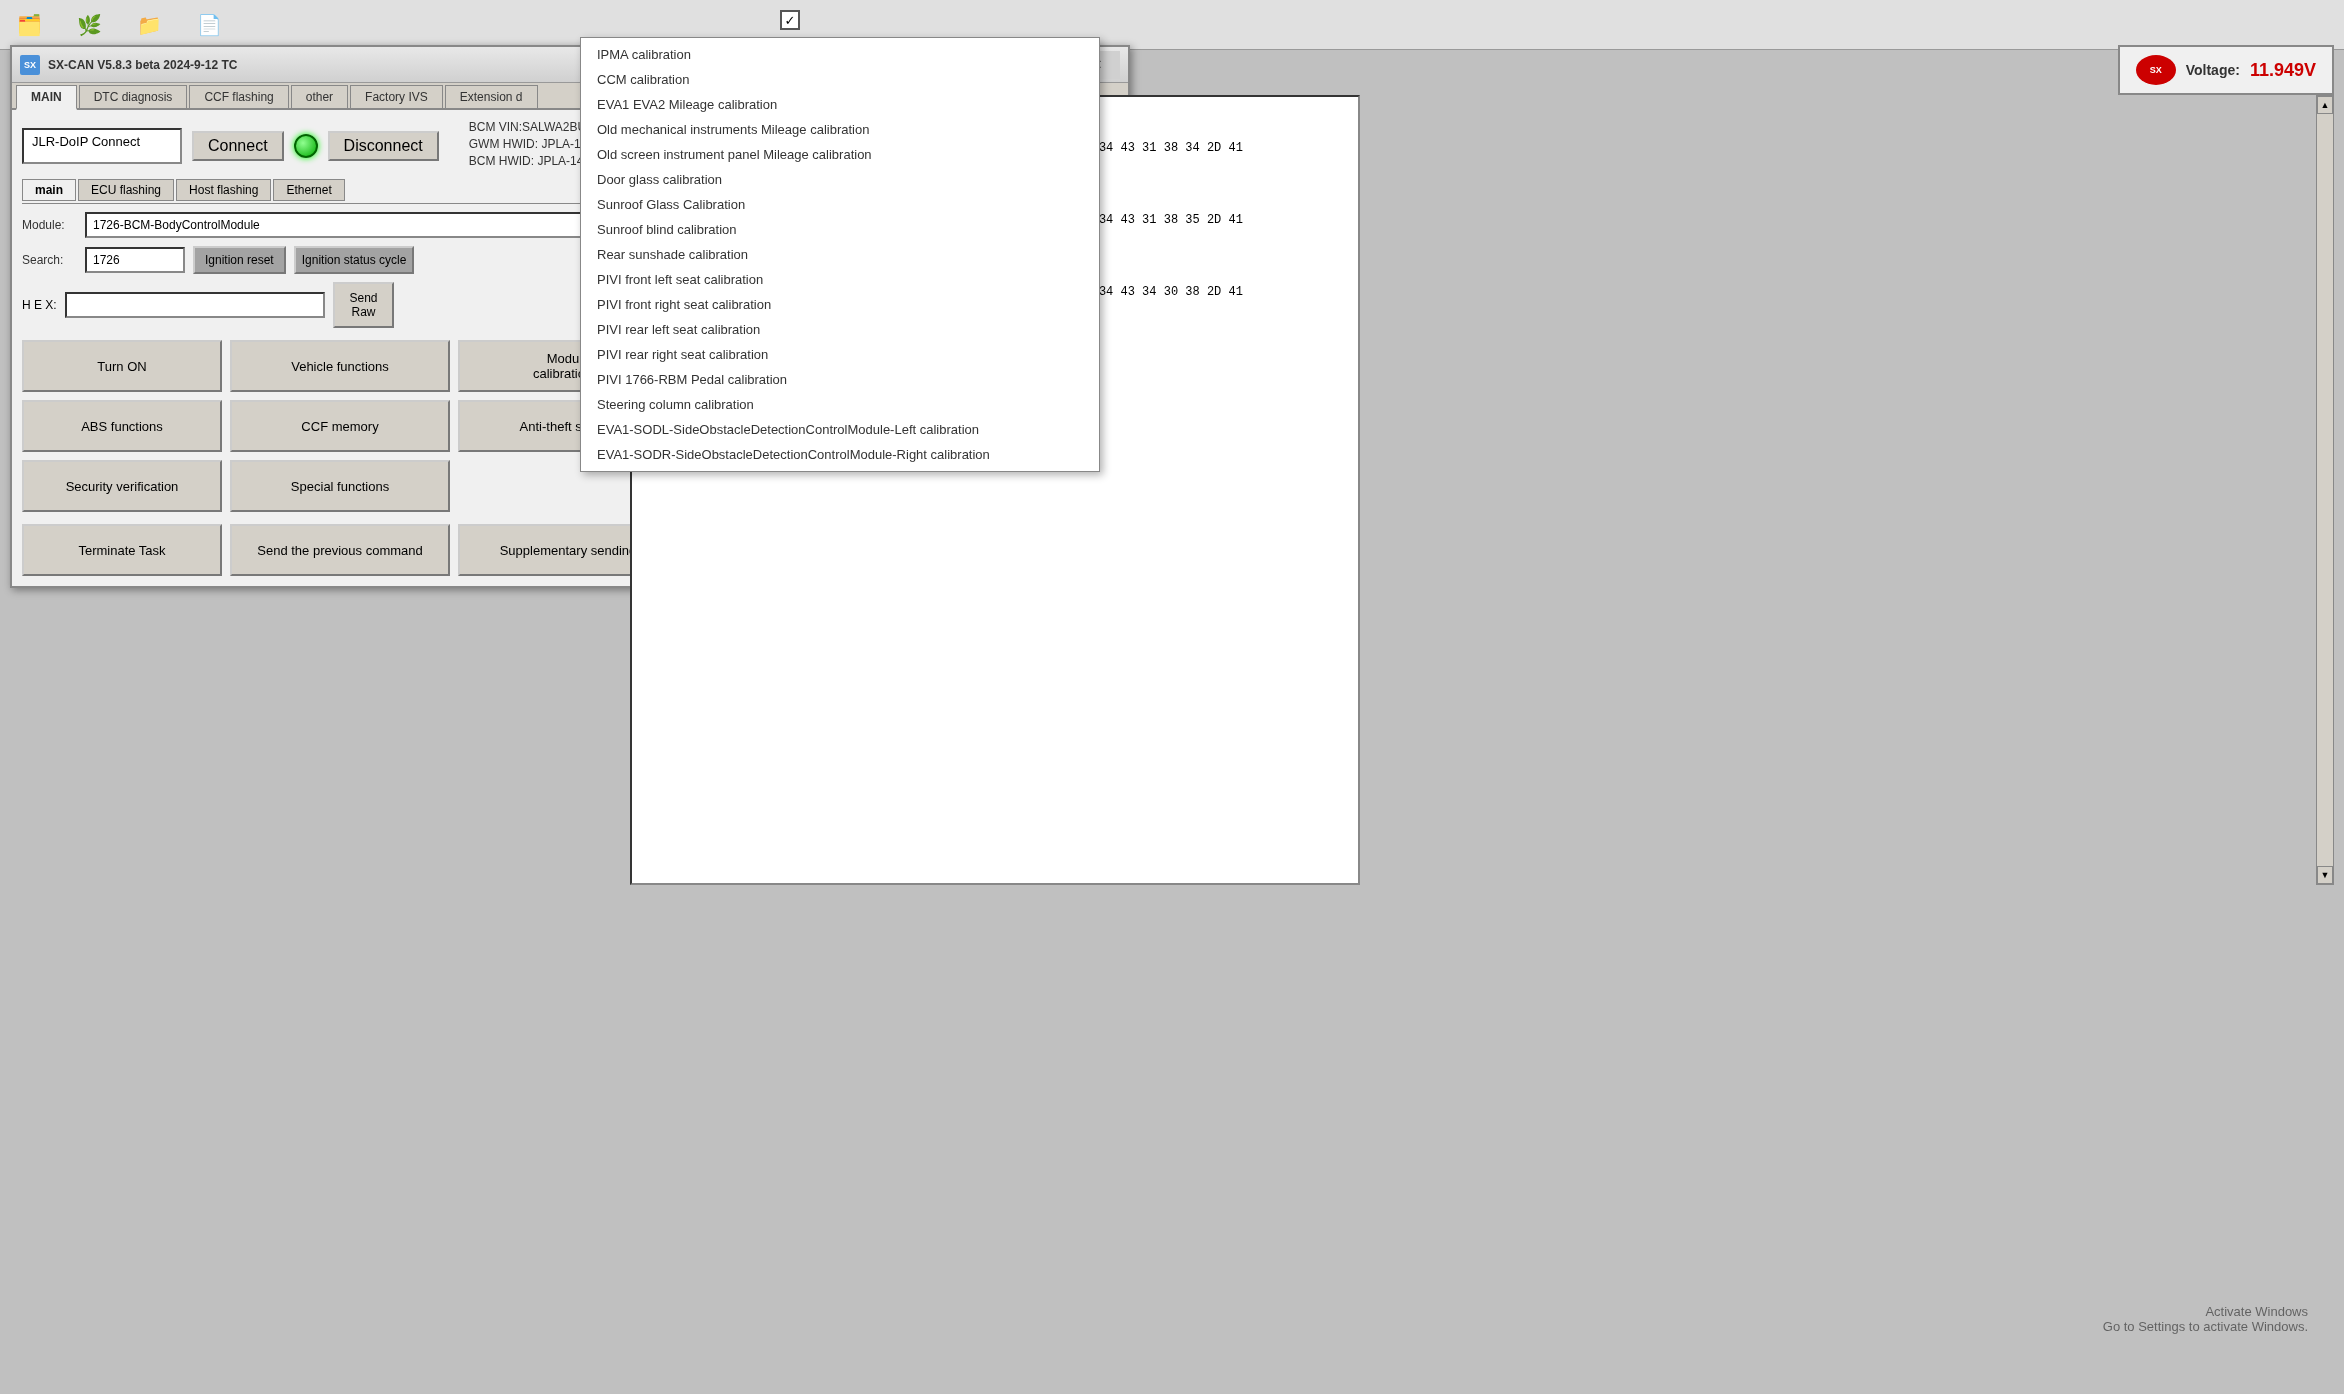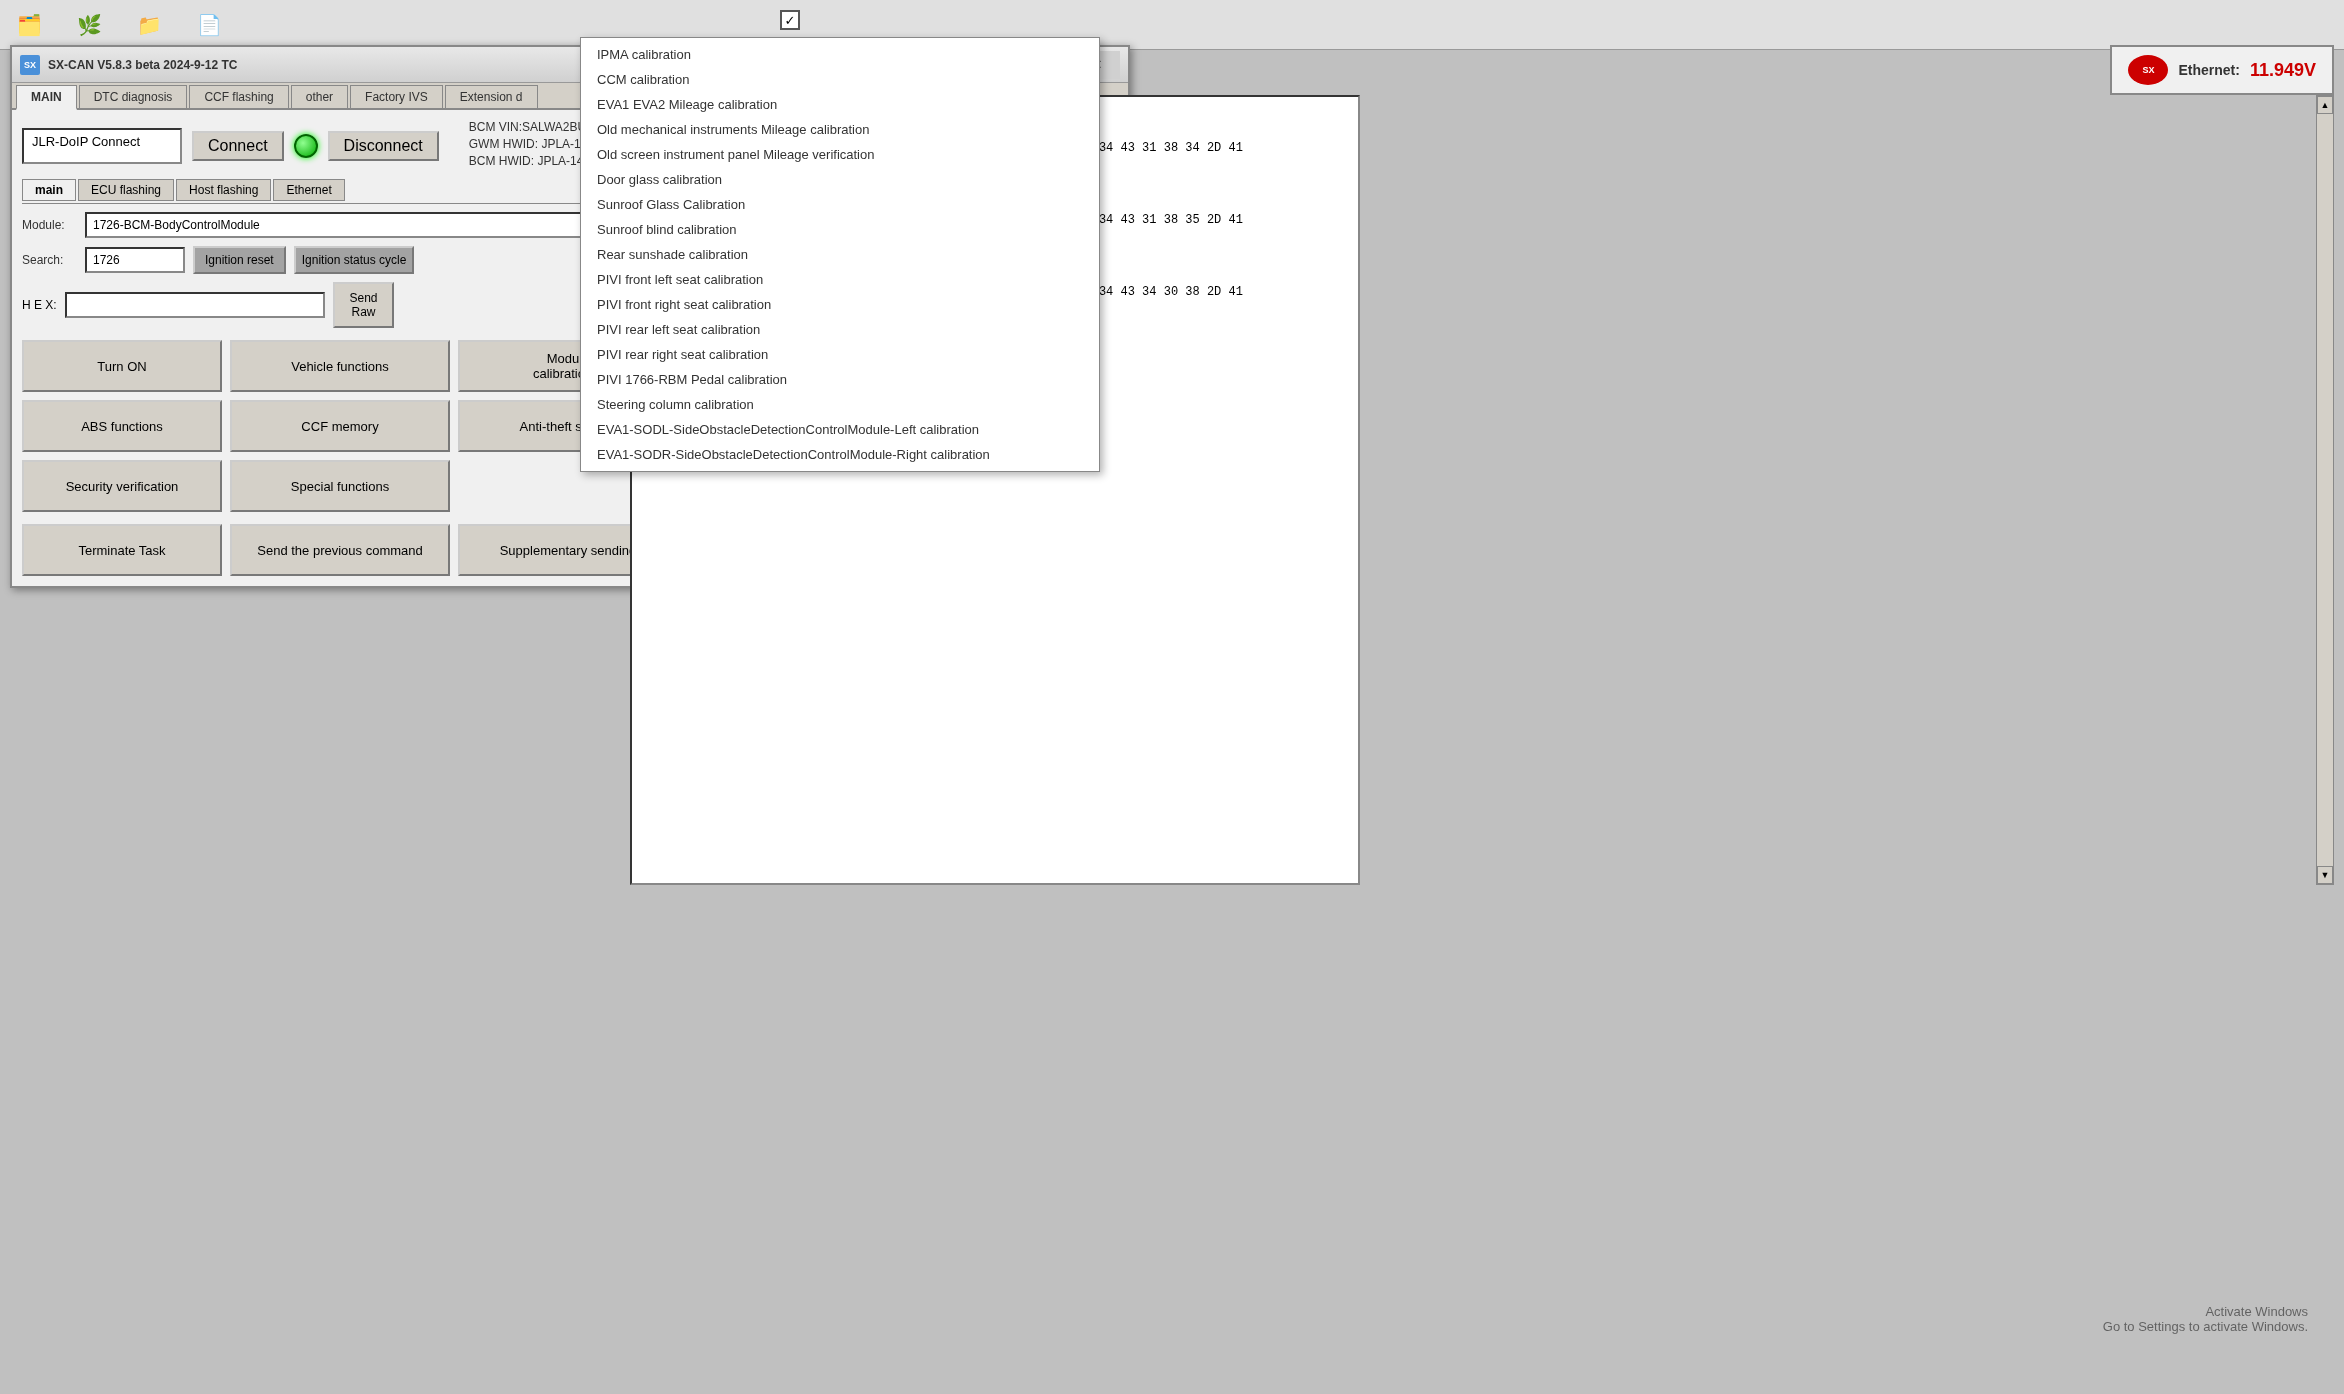--- a/index.html
+++ b/index.html
@@ -492,21 +492,21 @@
       <button class="func-btn">Terminate Task</button>
       <button class="func-btn">Send the previous command</button>
       <button class="func-btn">Supplementary sending</button>
     </div>
 
   </div>
 </div>
 
 <div class="voltage-panel">
   <div class="sx-logo">SX</div>
-  <span class="voltage-label">Ethernet:</span>
+  <span class="voltage-label">Voltage:</span>
   <span class="voltage-value">11.949V</span>
 </div>
 
 <div class="log-panel" id="log-panel">
     <div class="log-line normal">2024-09-14 12:24:50:320&lt;&lt;JPLA-14C256-BD</div>
     <div class="log-line blue">2024-09-14 12:24:50:851&gt;&gt;0E 80 17 26 22 F1 88</div>
     <div class="log-line normal">2024-09-14 12:24:50:909&lt;&lt;17 26 0E 80 62 F1 88 4C 50 4C 41 2D 31 34 43 31 38 34 2D 41</div>
     <div class="log-line normal">45 00 00 00 00 00 00 00 00 00 00 00</div>
     <div class="log-line normal">2024-09-14 12:24:50:915&lt;&lt;LPLA-14C184-AE</div>
     <div class="log-line blue">2024-09-14 12:24:51:451&gt;&gt;0E 80 17 26 22 F1 24</div>
@@ -525,21 +525,21 @@
   <div class="scroll-btn">▲</div>
   <div style="flex:1; background:#d4d0c8;"></div>
   <div class="scroll-btn">▼</div>
 </div>
 
 <div class="dropdown-menu" id="dropdown-menu">
     <div class="dropdown-item">IPMA calibration</div>
     <div class="dropdown-item">CCM calibration</div>
     <div class="dropdown-item">EVA1 EVA2 Mileage calibration</div>
     <div class="dropdown-item">Old mechanical instruments Mileage calibration</div>
-    <div class="dropdown-item">Old screen instrument panel Mileage verification</div>
+    <div class="dropdown-item">Old screen instrument panel Mileage calibration</div>
     <div class="dropdown-item">Door glass calibration</div>
     <div class="dropdown-item">Sunroof Glass Calibration</div>
     <div class="dropdown-item">Sunroof blind calibration</div>
     <div class="dropdown-item">Rear sunshade calibration</div>
     <div class="dropdown-item">PIVI front left seat calibration</div>
     <div class="dropdown-item">PIVI front right seat calibration</div>
     <div class="dropdown-item">PIVI rear left seat calibration</div>
     <div class="dropdown-item">PIVI rear right seat calibration</div>
     <div class="dropdown-item">PIVI 1766-RBM Pedal calibration</div>
     <div class="dropdown-item">Steering column calibration</div>

